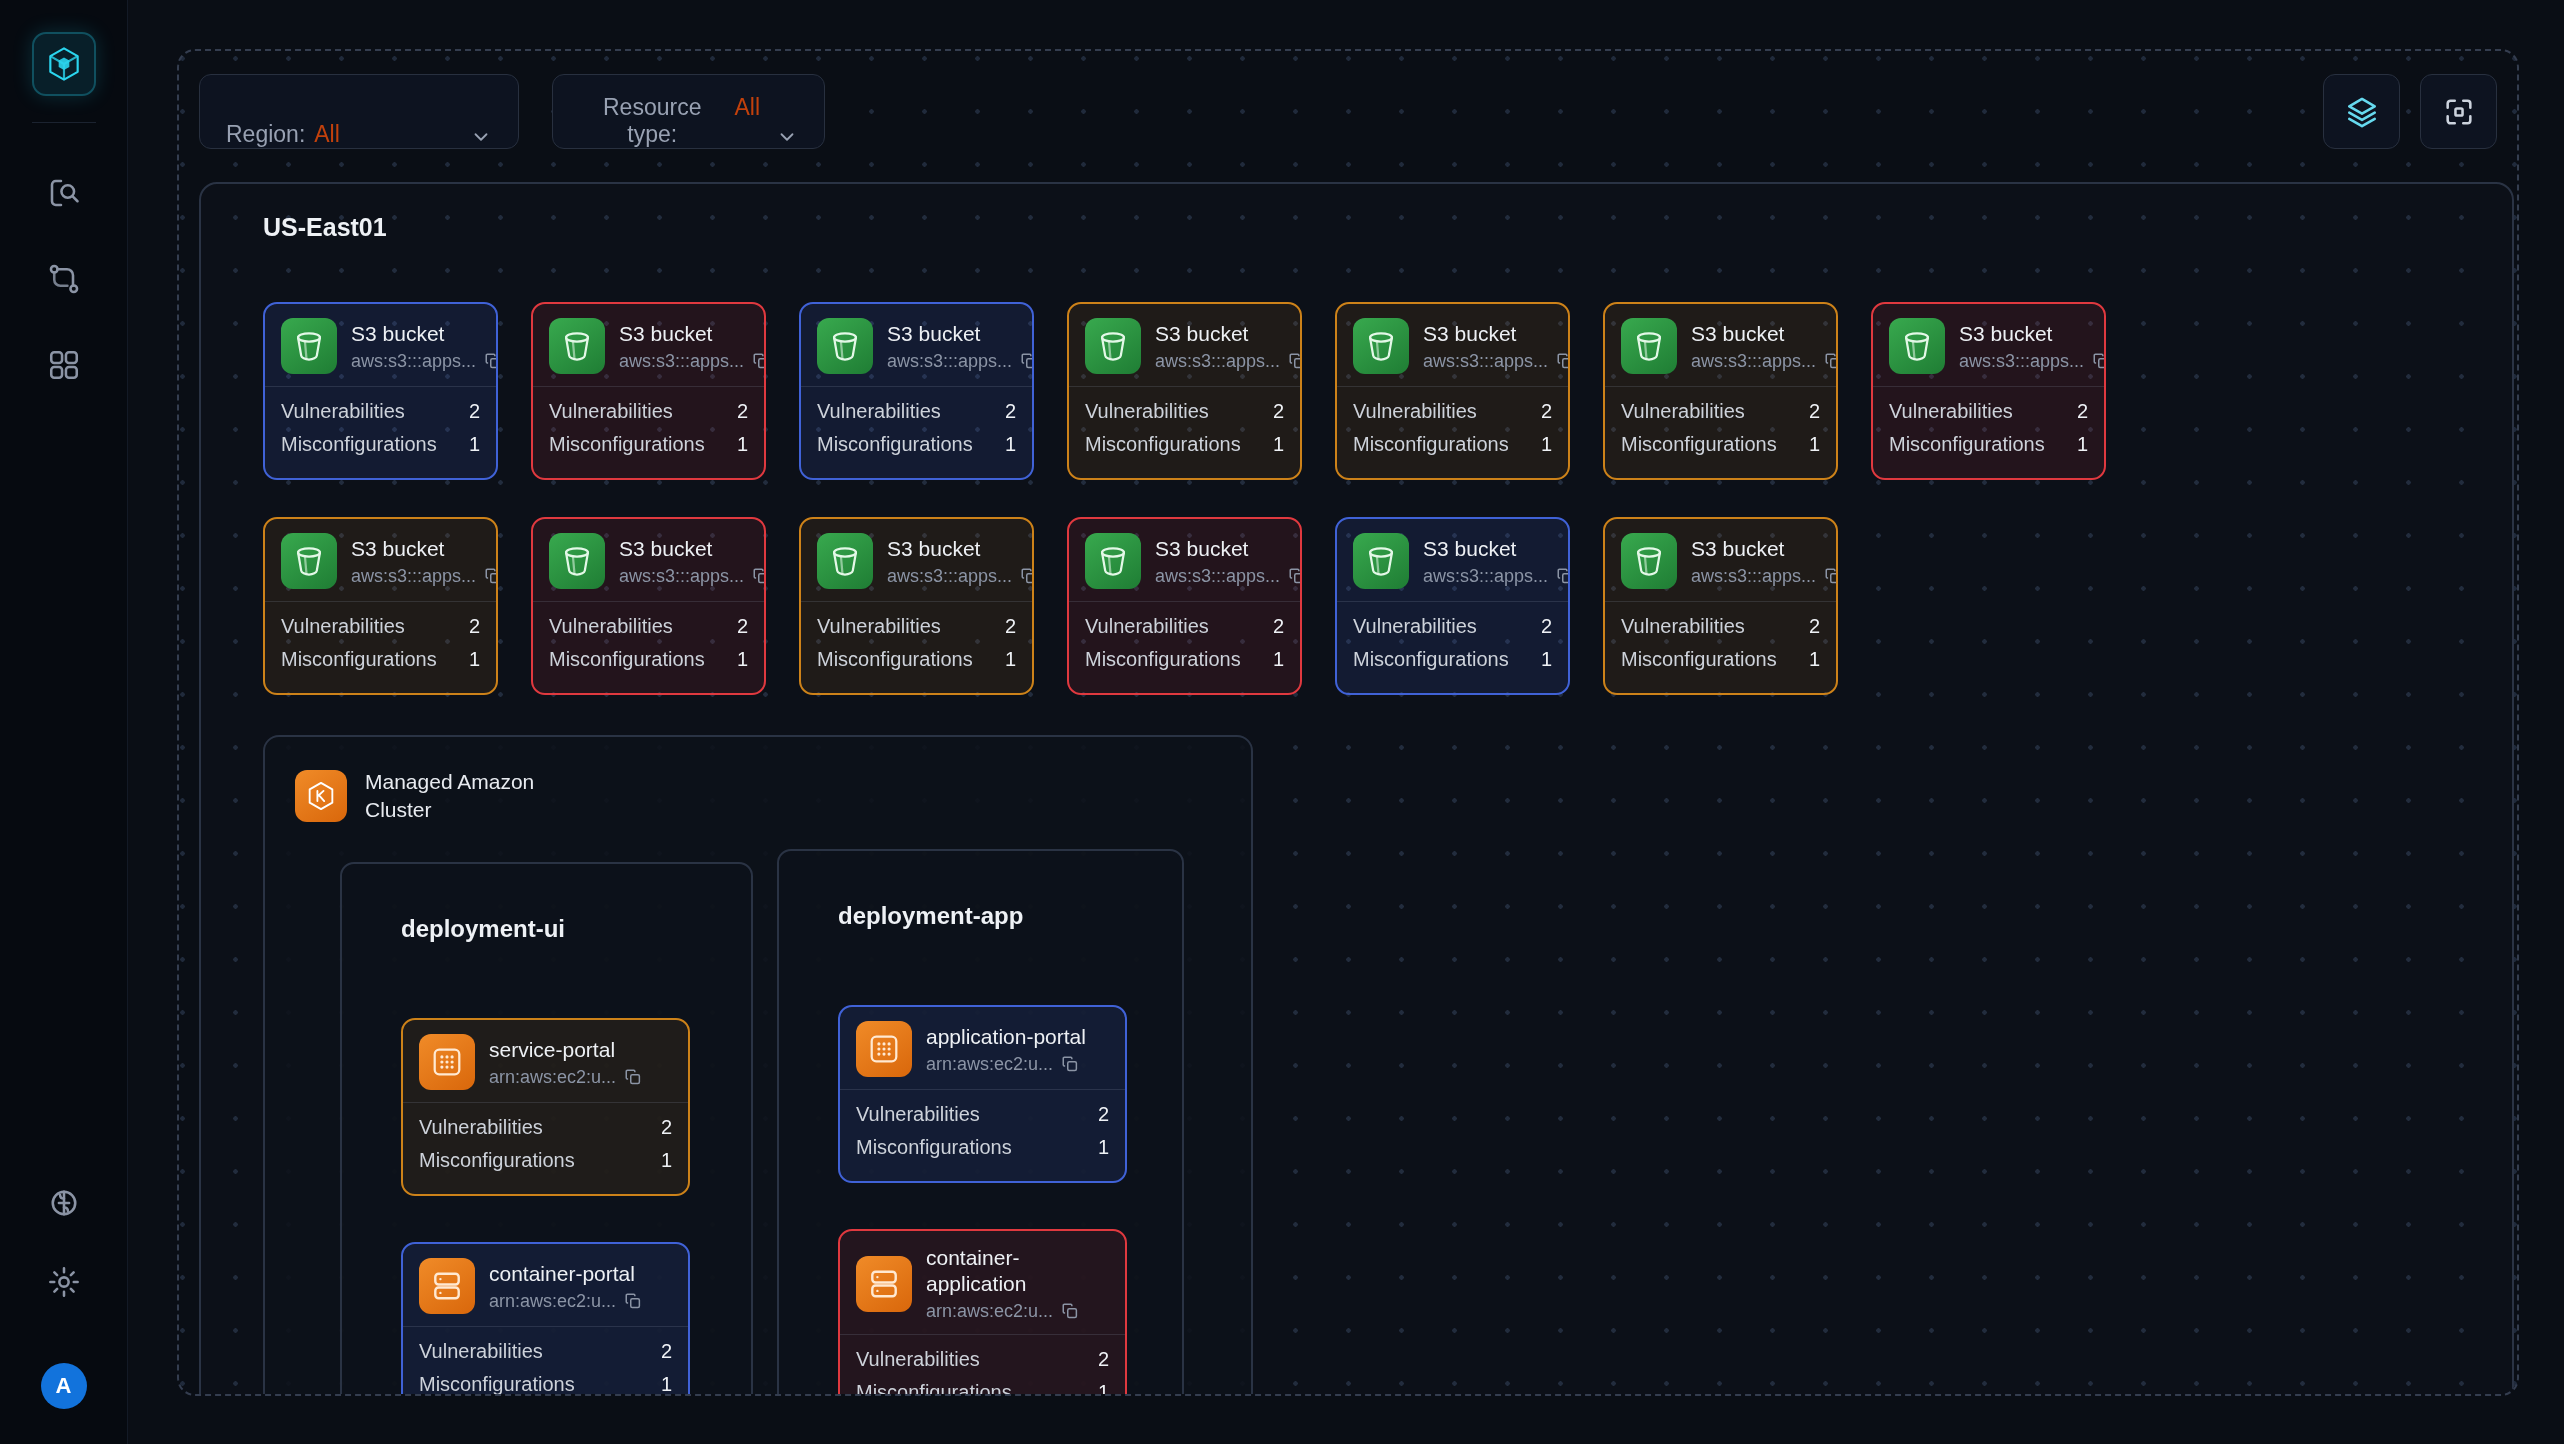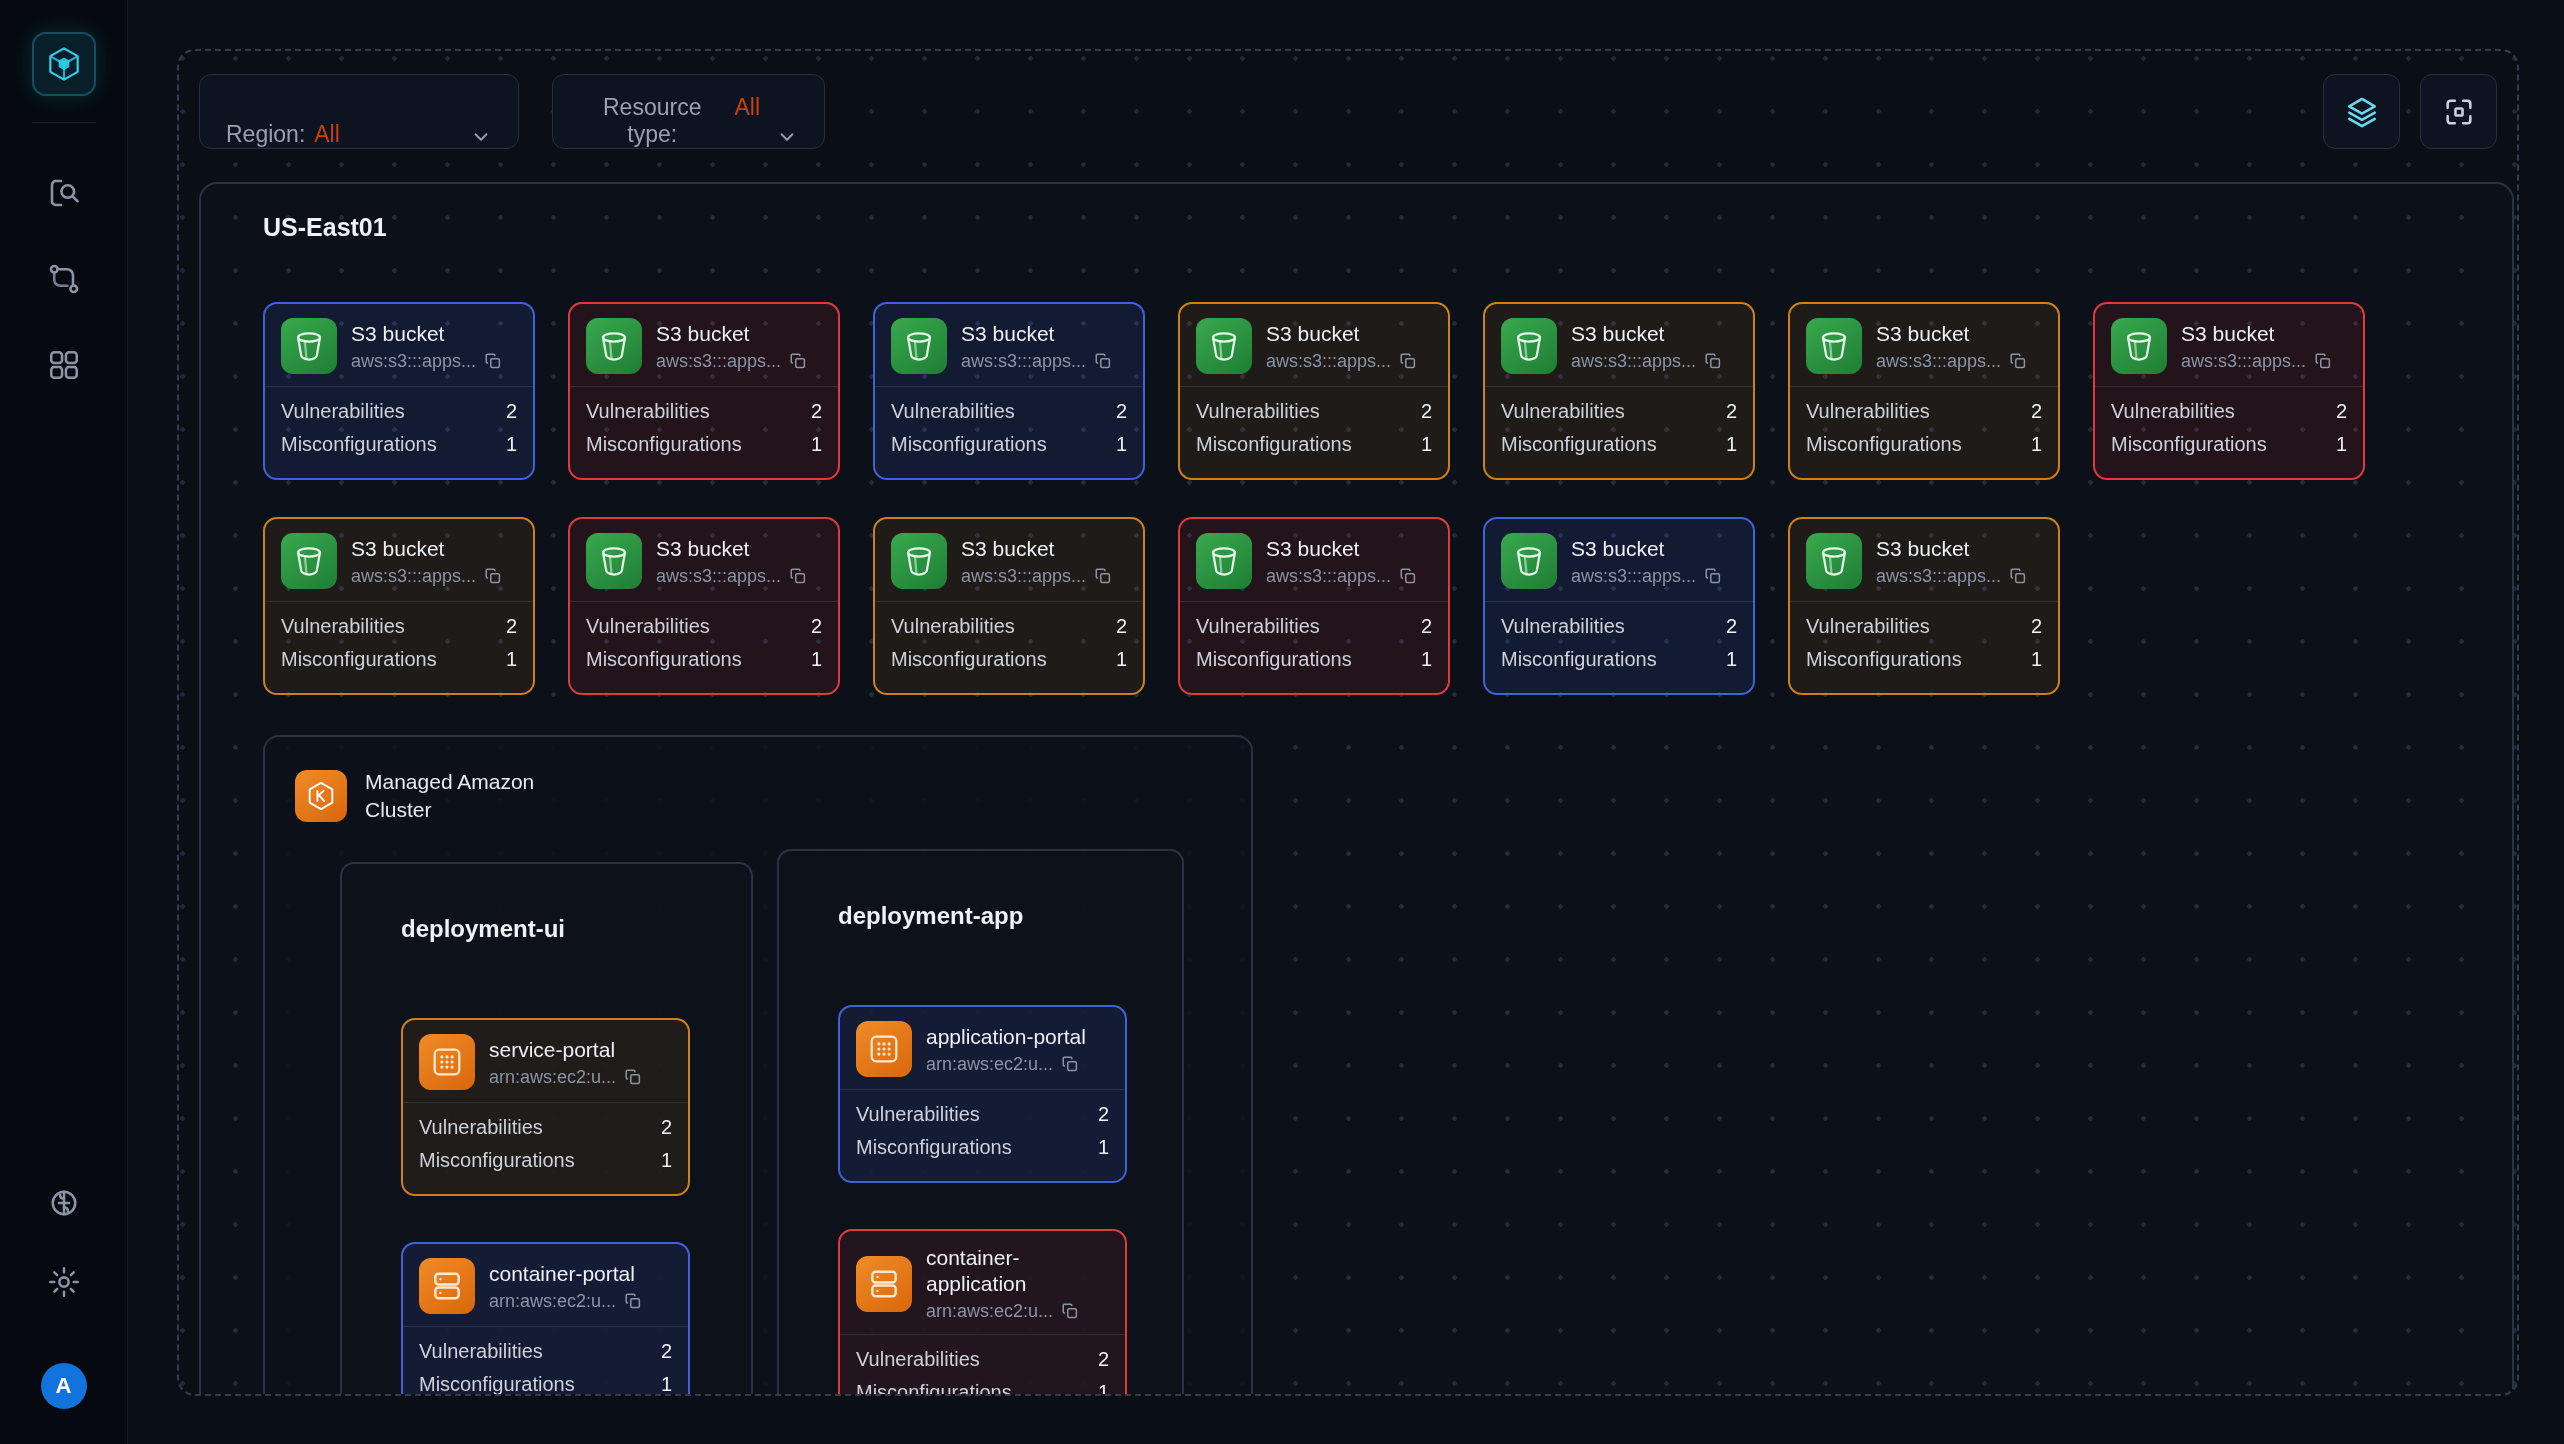--- a/index.html
+++ b/index.html
@@ -69,21 +69,21 @@
     position:absolute;left:20px;top:131px;width:2315px;height:1420px;box-sizing:border-box;
     border:2px solid #2a3344;border-radius:18px;background:rgba(148,163,184,0.02);
     padding:28px 0 0 62px;
   }
   .region-title{font-size:25px;font-weight:700;color:#eef1f5;line-height:30px;margin:0}
   .s3-row{display:flex;gap:33px;margin-top:37px}
   .s3-row.first{margin-top:60px}
 
   
   .node-card{
-    width:272px;min-height:178px;box-sizing:border-box;border-radius:14px;border:2px solid;
+    width:235px;min-height:178px;box-sizing:border-box;border-radius:14px;border:2px solid;
     padding:14px 16px 16px;cursor:pointer;flex-shrink:0;overflow:hidden;
   }
   .sev-blue{border-color:var(--sev-blue,#4062d7);background:rgba(64,98,215,0.14)}
   .sev-red{border-color:var(--sev-red,#e0393f);background:rgba(224,57,63,0.11)}
   .sev-amber{border-color:var(--sev-amber,#cd8219);background:rgba(205,130,25,0.10)}
   .card-head{display:flex;gap:14px;align-items:center}
   .node-icon{
     width:56px;height:56px;border-radius:12px;flex-shrink:0;
     display:flex;align-items:center;justify-content:center;
   }

